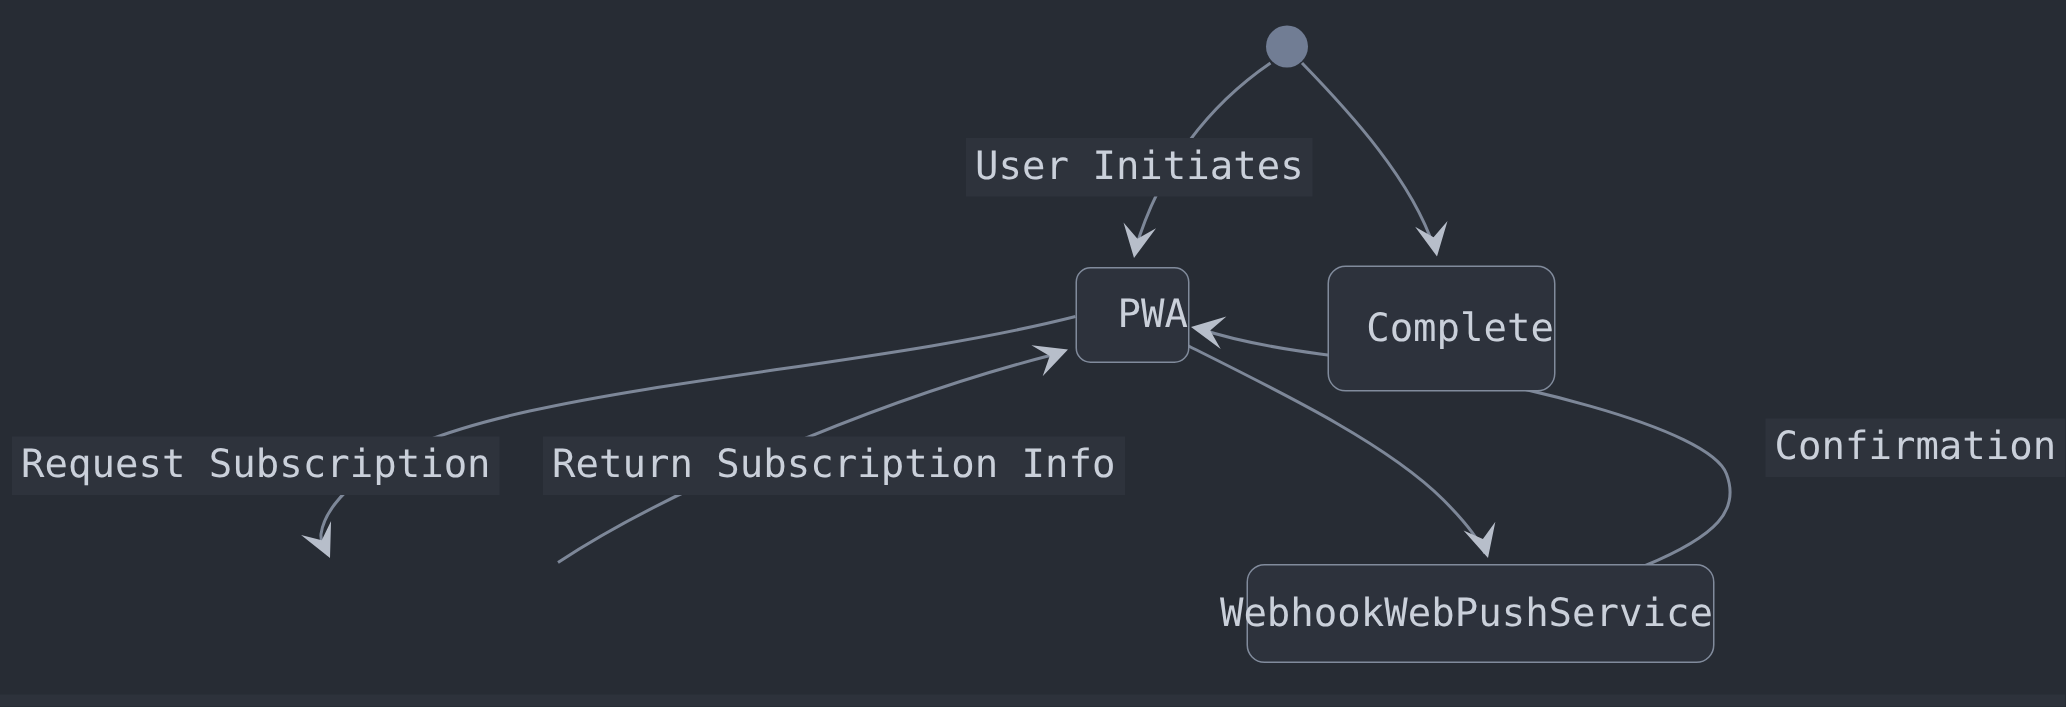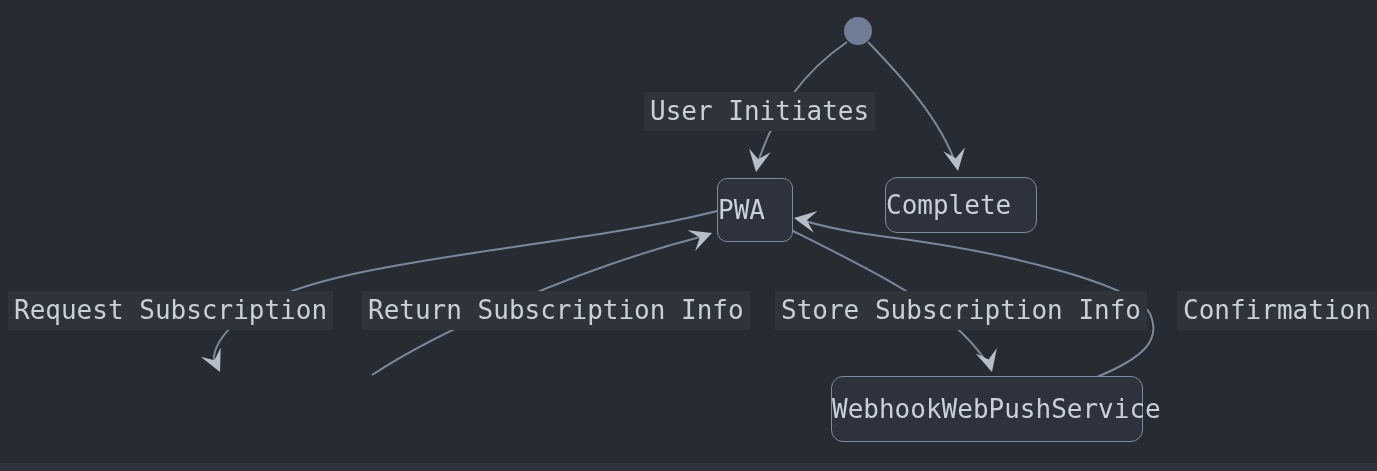--- a/index.html
+++ b/index.html
@@ -42,21 +42,21 @@
   svg.edges circle.init {
     fill: var(--initial-state-fill);
     stroke: none;
   }
   .state-node {
     position: absolute;
     background: var(--node-fill);
     border: 1.5px solid var(--node-border);
     display: flex;
     align-items: center;
-    justify-content: flex-start;
+    justify-content: flex-end;
     font-size: 26px;
     color: var(--text);
     white-space: nowrap;
   }
   .edge-label {
     position: absolute;
     background: var(--label-background);
     color: var(--text);
     font-size: 26px;
     line-height: 33px;
@@ -99,29 +99,28 @@
     <path class="edge" d="M 1097 377 C 1145 357, 1160 340, 1151 316 C 1140 286, 1010 252, 880 236 C 850 232, 820 226, 799 219"></path>
     <path class="arrowhead" d="M794 218 L817.6 211 L806.8 220.3 L813.8 232.7 Z"></path>
   </svg>
 
   <div class="edge-label" style="left:644px; top:92px;">User Initiates</div>
 
   <div class="edge-label" style="left:8px; top:291px;">Request Subscription</div>
 
   <div class="edge-label" style="left:362px; top:291px;">Return Subscription Info</div>
 
-  <div class="edge-label" style="left:775px; top:291px;">Store Subscription Info</div>
 
-  <div class="edge-label" style="left:1177px; top:291px;">Confirmation</div>
+  <div class="edge-label" style="left:1177px; top:279px;">Confirmation</div>
 
   <div class="state-node" style="left:717px; top:178px; width:76px; height:64px; border-radius:10px;">
     <span>PWA</span>
   </div>
 
-  <div class="state-node" style="left:885px; top:177px; width:152px; height:56px; border-radius:12px;">
+  <div class="state-node" style="left:885px; top:177px; width:152px; height:84px; border-radius:12px;">
     <span>Complete</span>
   </div>
 
 
   <div class="state-node" style="left:831px; top:376px; width:312px; height:66px; border-radius:12px;">
     <span>WebhookWebPushService</span>
   </div>
 
   <div class="bottom-strip"></div>
 

